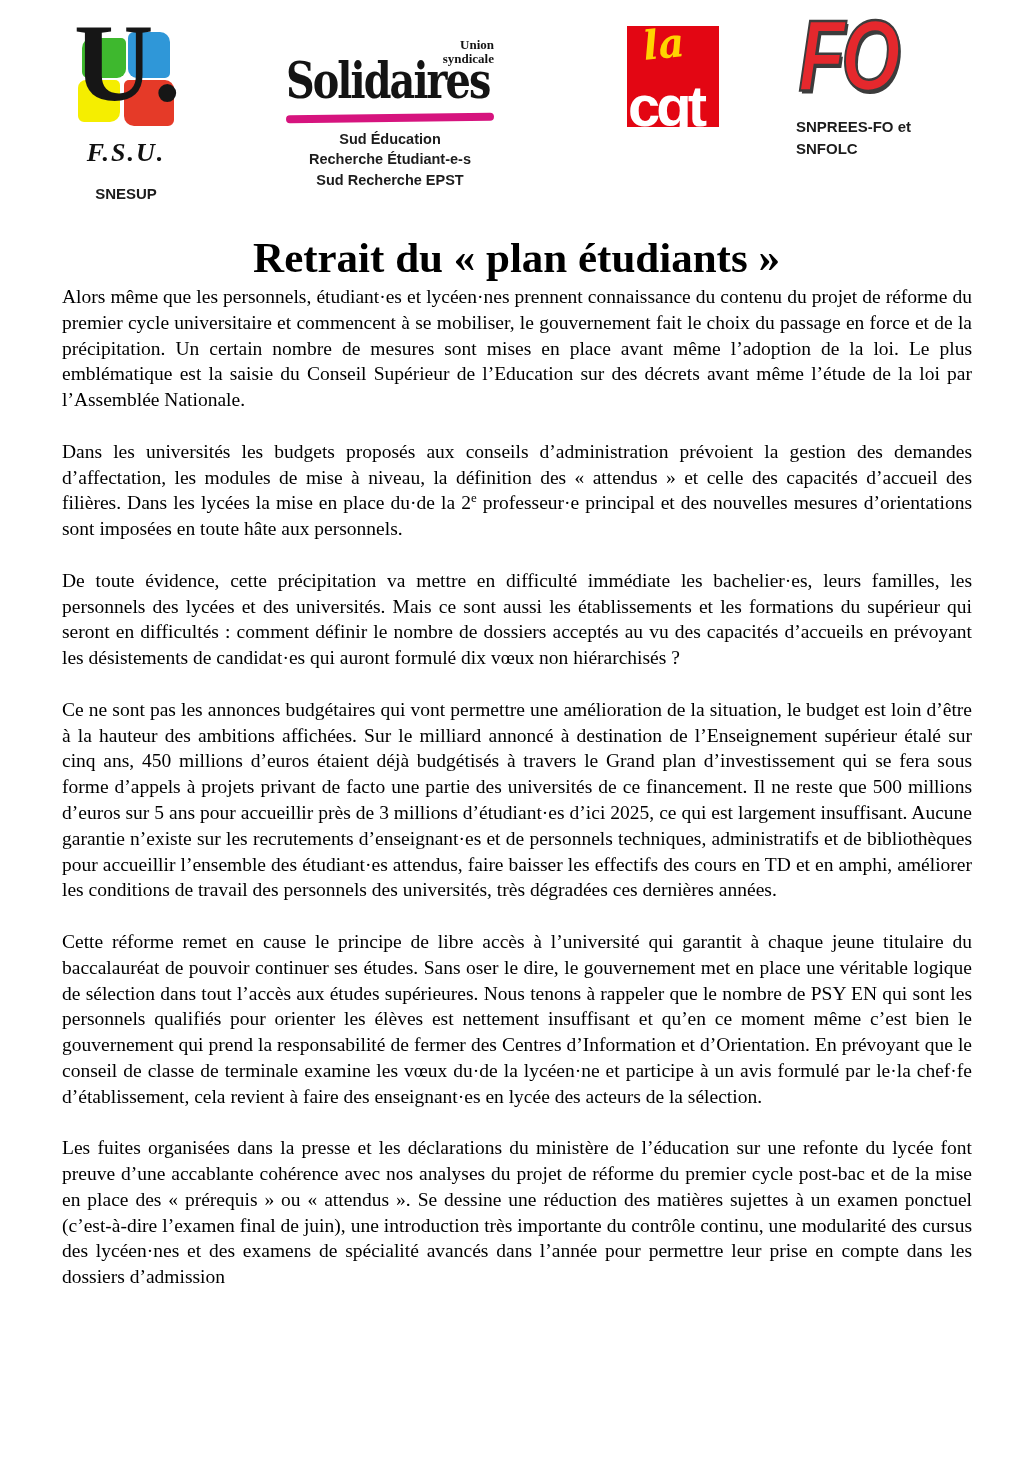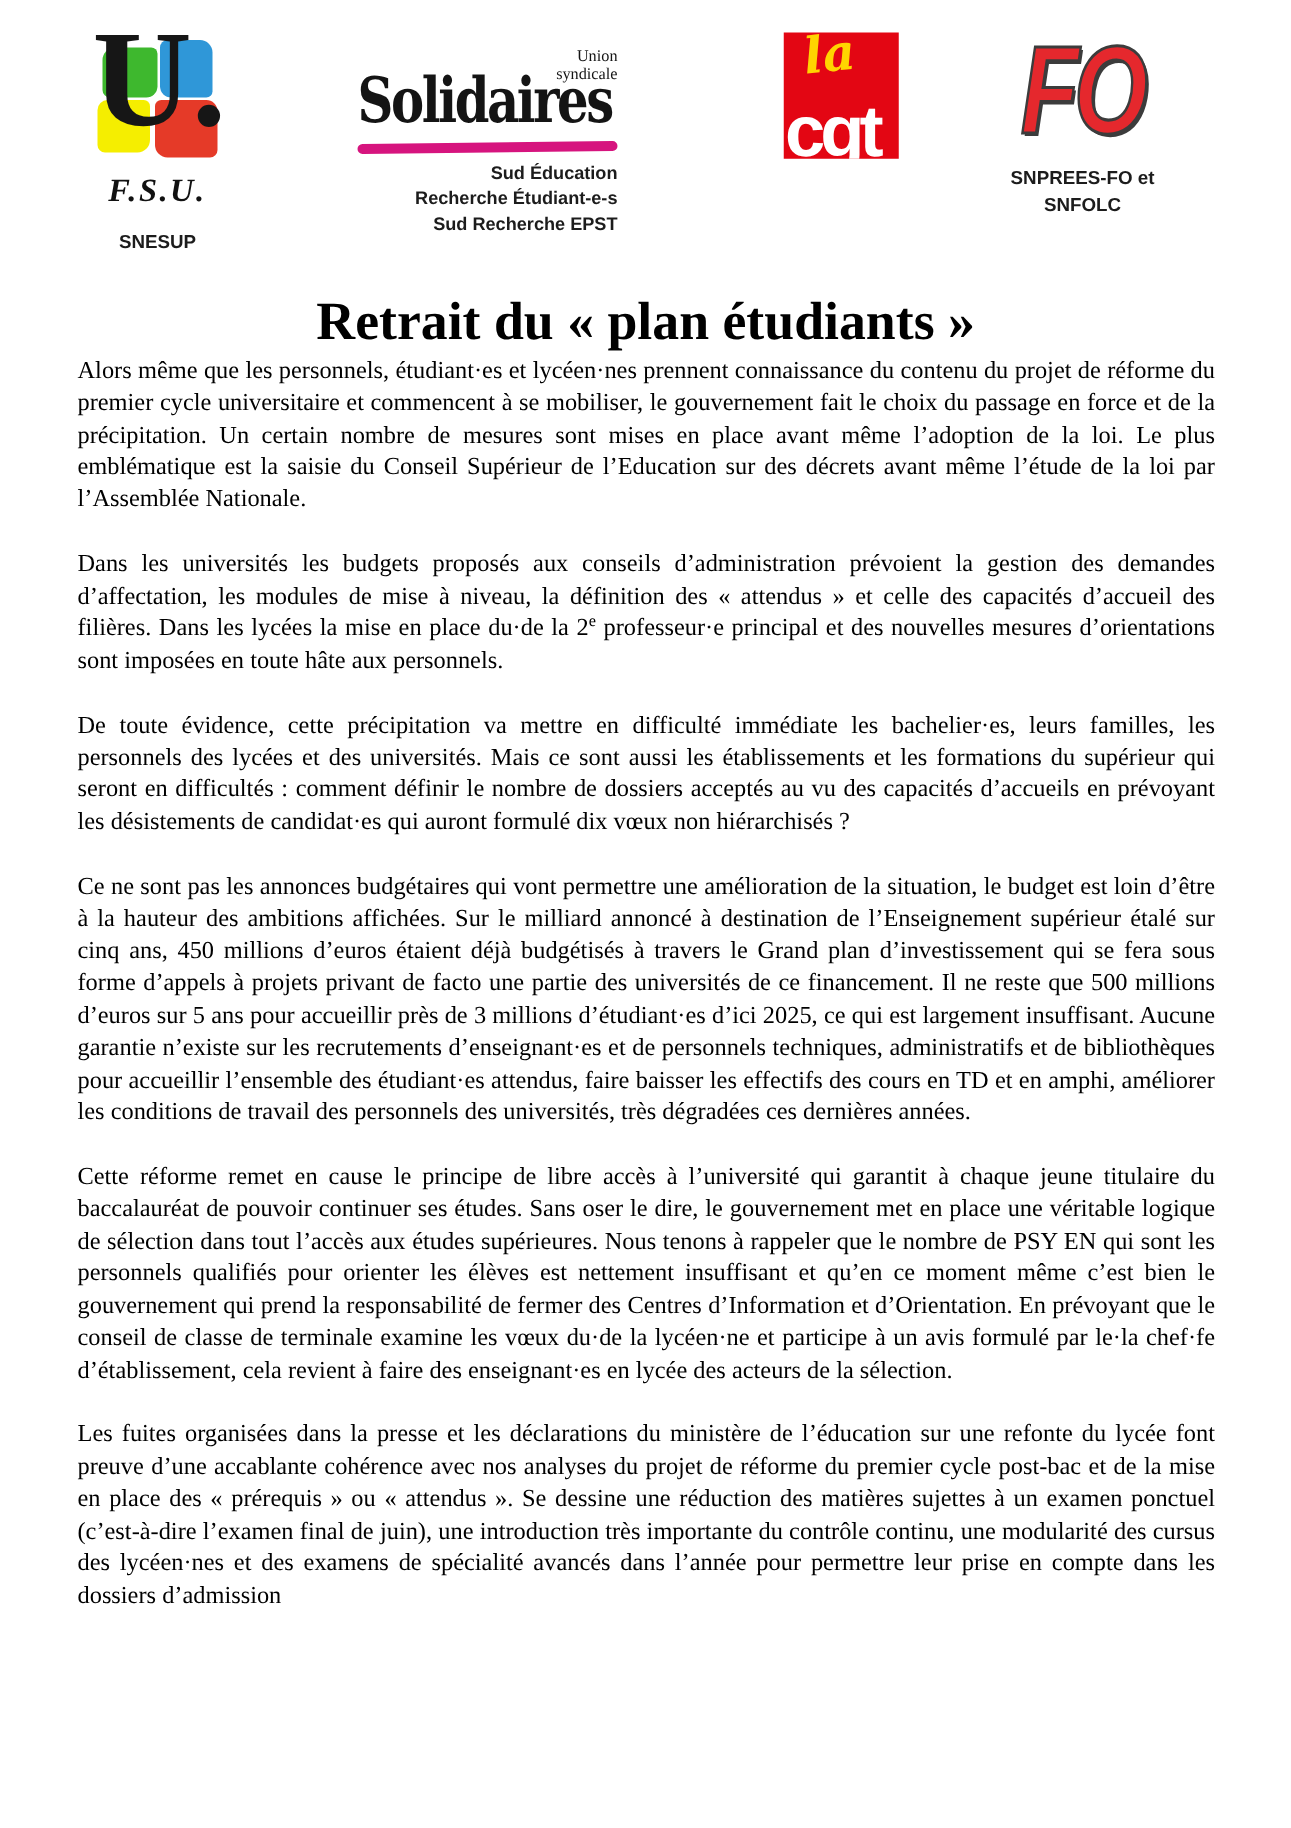--- a/index.html
+++ b/index.html
@@ -35,36 +35,36 @@
   .fsu-label {
     margin-top: 17px; font-family: "Liberation Sans", sans-serif;
     font-weight: bold; font-size: 15px; color: #1c1c1c;
   }
 
   
   .sol-block { position: absolute; left: 286px; top: 38px; width: 208px; text-align: center; }
   .sol-logo { position: relative; height: 84px; text-align: left; }
   .sol-union {
     position: absolute; right: 0; top: 0; text-align: right;
-    font-family: "Liberation Serif", serif; font-weight: normal;
+    font-family: "Liberation Serif", serif; font-weight: bold;
     font-size: 13px; line-height: 1.1; color: #141414;
   }
   .sol-word {
     position: absolute; left: 0; bottom: 12px; white-space: nowrap;
     font-family: "DejaVu Serif", serif; font-weight: bold;
     font-size: 41px; letter-spacing: -2px; color: #141414;
     transform: scale(0.97, 1.22); transform-origin: left bottom;
   }
   .sol-line {
     position: absolute; left: 0; bottom: 0; width: 100%; height: 8px;
     background: #d6147e; border-radius: 5px; transform: rotate(-0.7deg);
   }
   .sol-lines {
     margin-top: 7px; font-family: "Liberation Sans", sans-serif;
-    font-weight: bold; font-size: 14.5px; line-height: 1.4; color: #1c1c1c; text-align: right;
+    font-weight: bold; font-size: 14.5px; line-height: 1.4; color: #1c1c1c;
   }
 
   
   .cgt-block { position: absolute; left: 627px; top: 26px; width: 170px; text-align: left; }
   .cgt-logo { position: relative; width: 92px; height: 101px; background: #e30613; overflow: hidden; }
   .cgt-la {
     position: absolute; left: 16px; top: -4px;
     font-family: "DejaVu Serif", serif; font-style: italic; font-weight: bold;
     font-size: 40px; line-height: 1.1; color: #ffd400; transform: rotate(-6deg);
   }
@@ -72,21 +72,21 @@
     position: absolute; left: 1px; bottom: -12px;
     font-family: "Liberation Sans", sans-serif; font-weight: bold;
     font-size: 58px; letter-spacing: -4px; color: #ffffff;
   }
   .cgt-lines {
     margin-top: 18px; font-family: "Liberation Sans", sans-serif;
     font-weight: bold; font-size: 14px; line-height: 1.55; color: #1c1c1c;
   }
 
   
-  .fo-block { position: absolute; left: 796px; top: 20px; width: 140px; text-align: center; }
+  .fo-block { position: absolute; left: 796px; top: 4px; width: 140px; }
   .fo-logo {
     display: inline-block; height: 106px;
     font-family: "Liberation Sans", sans-serif; font-style: italic; font-weight: 900;
     font-size: 80px; line-height: 1.05; letter-spacing: -4px;
     color: #e5282d;
     -webkit-text-stroke: 2px #3c3c3c;
     text-shadow: 2px 2px 0 #3c3c3c;
     transform: scale(0.95, 1.25); transform-origin: center top;
   }
   .fo-lines {

